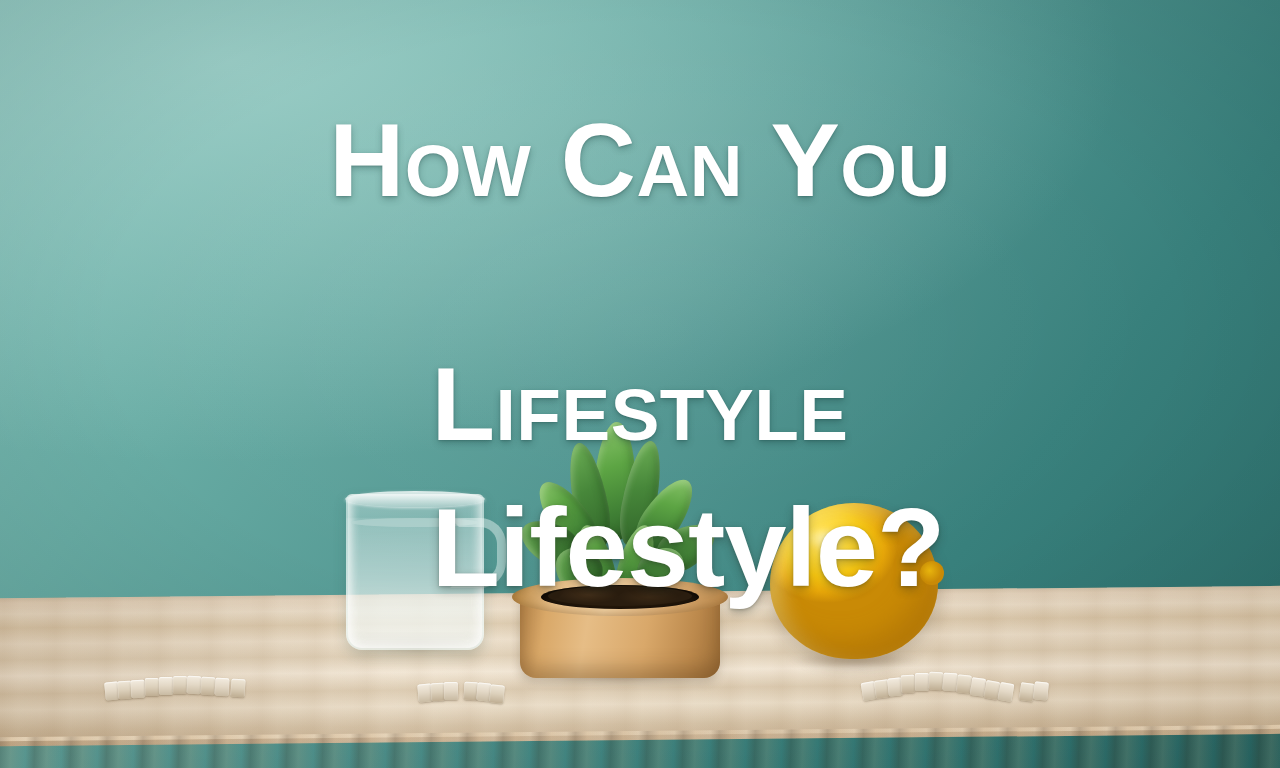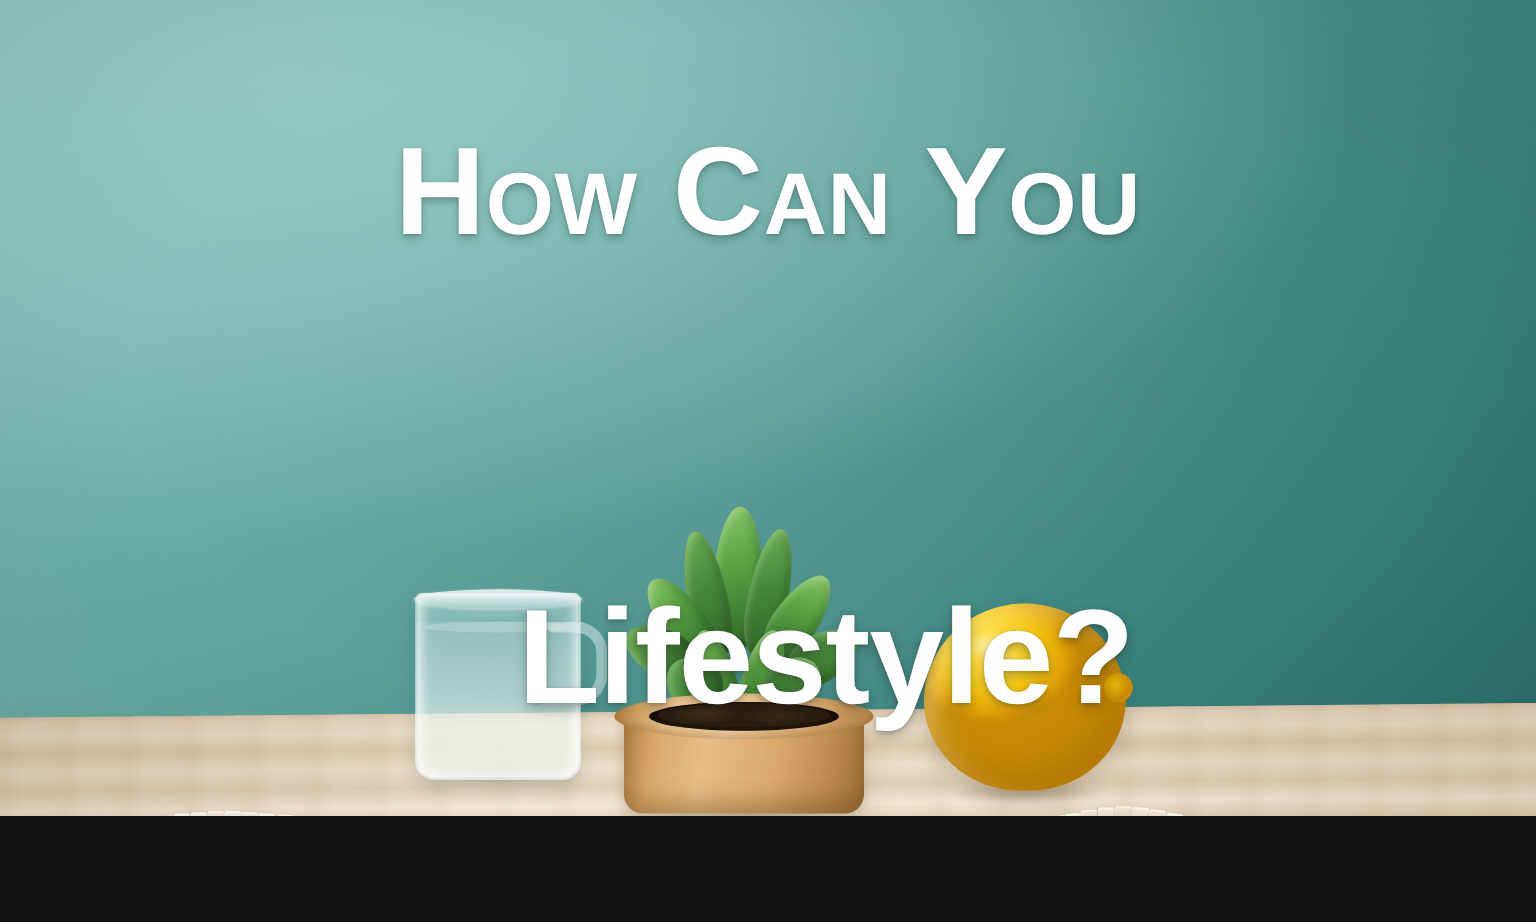--- a/index.html
+++ b/index.html
@@ -4,21 +4,21 @@
 <title>Lifestyle Banner</title>
 <style>
   html, body {
     margin: 0;
     padding: 0;
     background: #111;
   }
   .stage {
     position: relative;
     width: 1280px;
-    height: 680px;
+    height: 768px;
     overflow: hidden;
     font-family: "Liberation Sans", sans-serif;
     user-select: none;
     text-decoration: underline;
   }
 
   
   .wall {
     position: absolute;
     left: 0; top: 0;
@@ -381,16 +381,17 @@
     <div class="blk t" style="left:95px;  top:3px;  transform:rotate(6deg);"></div>
     <div class="blk" style="left:109px; top:6px;  transform:rotate(8deg);"></div>
     <div class="blk t" style="left:123px; top:9px;  transform:rotate(9deg);"></div>
     <div class="blk" style="left:137px; top:11px; transform:rotate(10deg);"></div>
     <div class="blk t" style="left:158px; top:11px; transform:rotate(8deg);"></div>
     <div class="blk" style="left:172px; top:10px; transform:rotate(6deg);"></div>
   </div>
 
   <div class="headline">
     <div class="hl-line hl-caps l1">How Can You</div>
+    <div class="hl-line hl-caps l3">Lifestyle</div>
     <div class="hl-line l4">Lifestyle?</div>
   </div>
 
 </div>
 
 </body></html>

